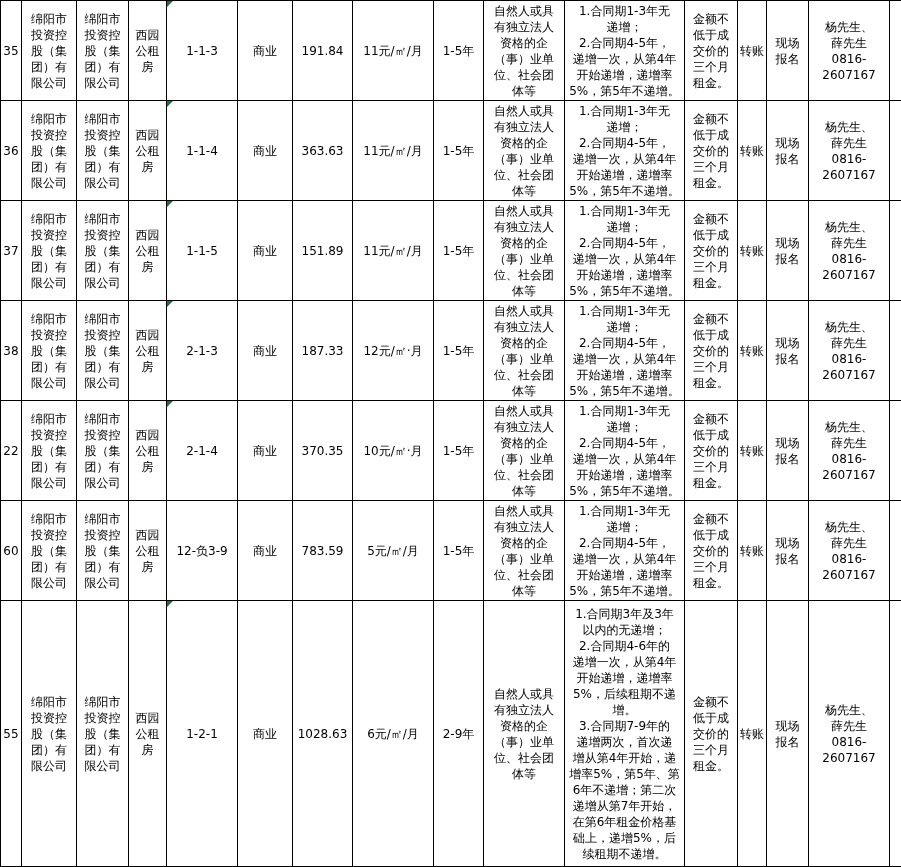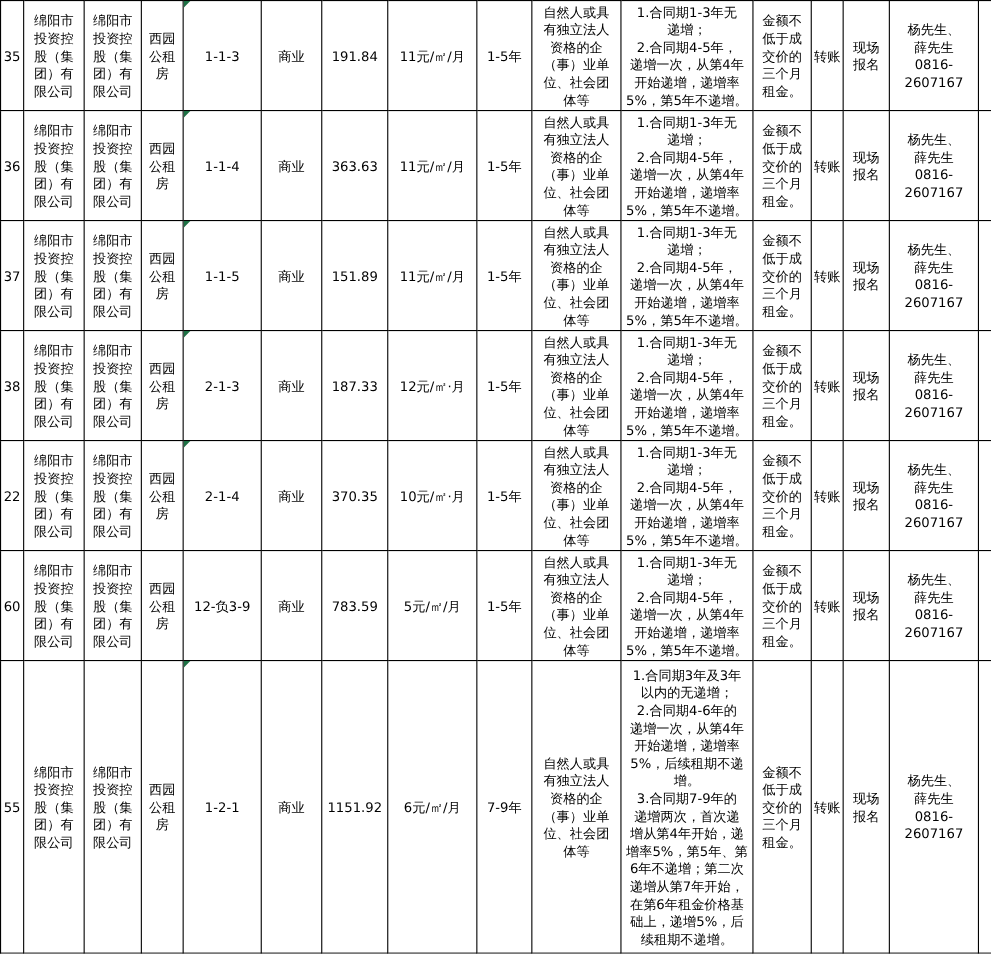--- a/index.html
+++ b/index.html
@@ -353,23 +353,23 @@
     <td>绵阳市
 投资控
 股（集
 团）有
 限公司</td>
     <td>西园
 公租
 房</td>
     <td><i class="flag"></i><span>1-2-1</span></td>
     <td>商业</td>
-    <td>1151.92</td>
+    <td>1028.63</td>
     <td>6元/㎡/月</td>
-    <td>7-9年</td>
+    <td>2-9年</td>
     <td class="al">自然人或具
 有独立法人
 资格的企
 （事）业单
 位、社会团
 体等</td>
     <td class="al">1.合同期3年及3年
 以内的无递增；
 2.合同期4-6年的
 递增一次，从第4年

